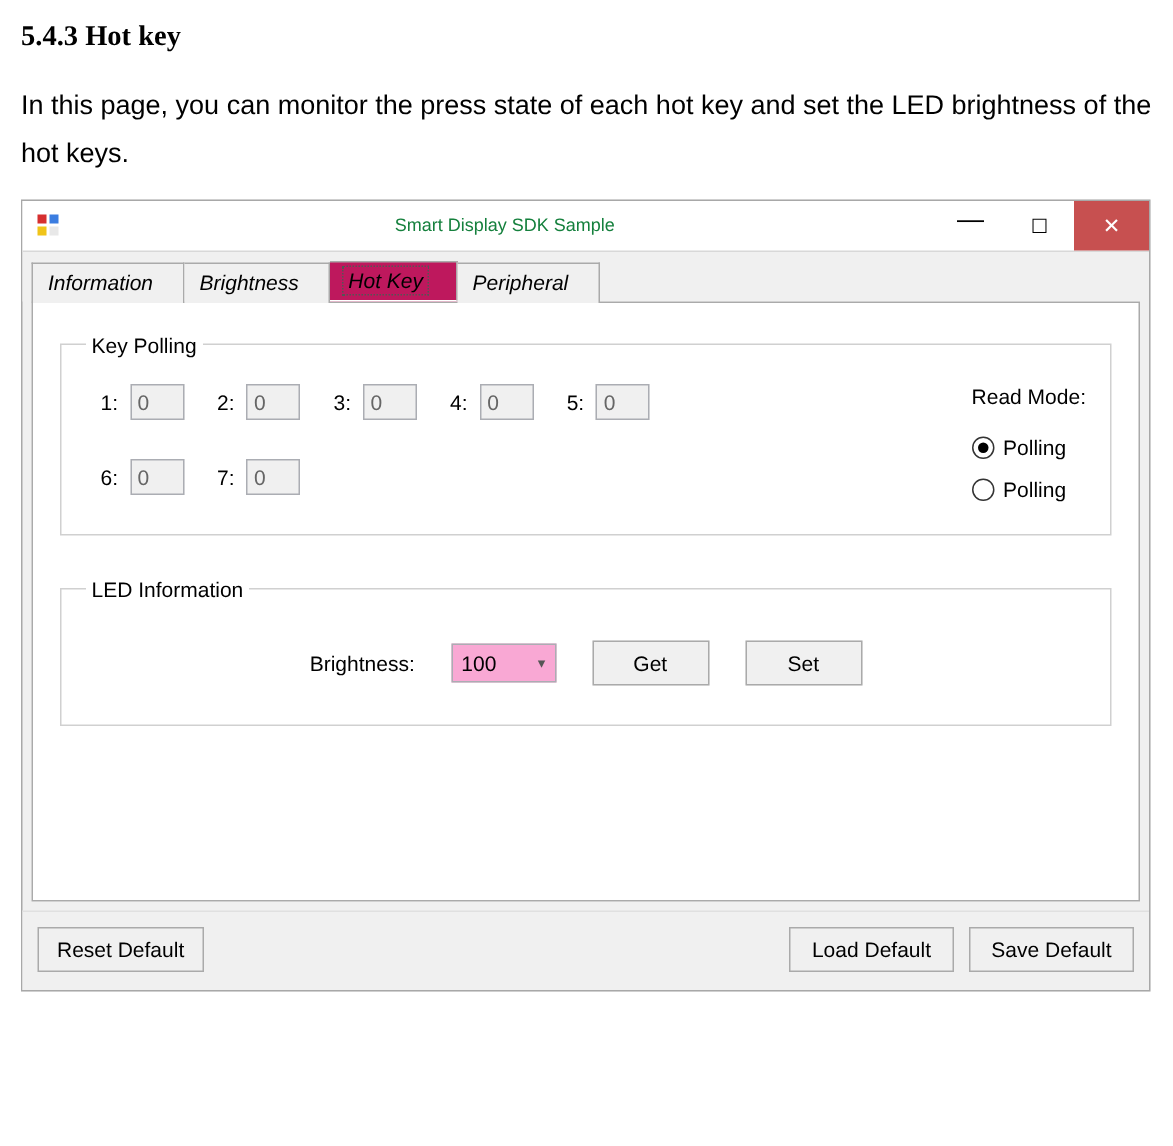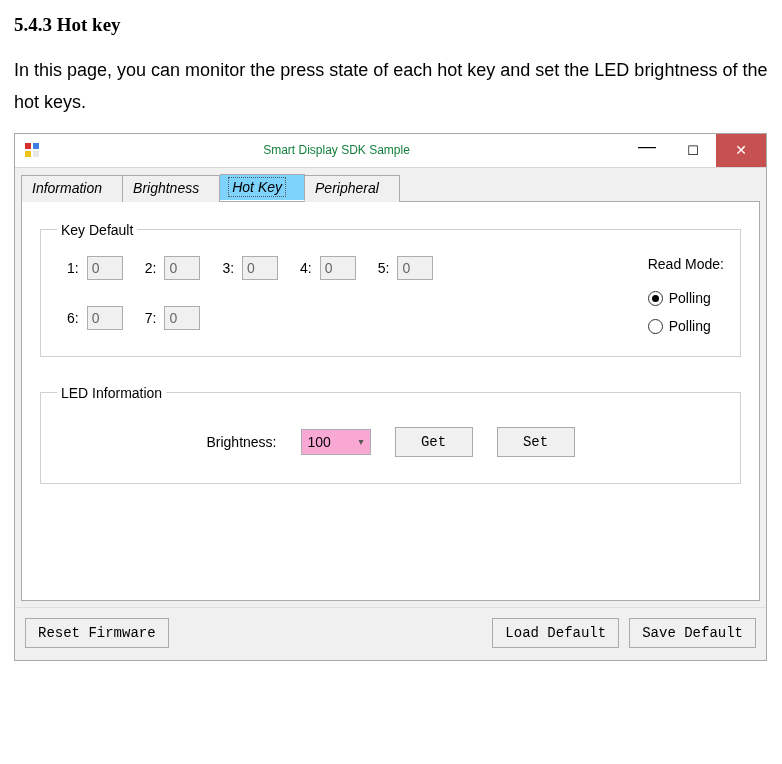--- a/index.html
+++ b/index.html
@@ -80,21 +80,21 @@
     background: #f0f0f0;
     border: 1px solid #aaa;
     border-bottom: none;
     position: relative;
     top: 1px;
     cursor: default;
     font-style: italic;
   }
   .tab + .tab { border-left: none; }
   .tab.active {
-    background: #7dd3fc;
+    background: #be185d;
     border-bottom: 1px solid #fff;
     top: 0;
   }
   .tab.active .dotted {
     outline: 1px dotted #555;
     outline-offset: 1px;
     padding: 0 2px;
   }
   .tabpanel {
     background: #fff;
@@ -185,21 +185,20 @@
     min-width: 78px;
     height: 30px;
     border: 1px solid #aaa;
     background: #f0f0f0;
     display: inline-flex;
     align-items: center;
     justify-content: center;
     font-size: 14px;
     padding: 0 12px;
     cursor: default;
-    font-family: Liberation Mono, monospace;
   }
   .bottombar {
     display: flex;
     padding: 10px 10px 12px 10px;
     gap: 10px;
     background: #f0f0f0;
     border-top: 1px solid #e0e0e0;
   }
   .bottombar .spacer { flex: 1; }
   .btn.wide { min-width: 110px; }
@@ -237,21 +236,21 @@
   <div class="tabbar">
     <div class="tab"><span>Information</span></div>
     <div class="tab"><span>Brightness</span></div>
     <div class="tab active"><span class="dotted">Hot Key</span></div>
     <div class="tab"><span>Peripheral</span></div>
   </div>
 
   <div class="tabpanel">
 
     <fieldset>
-      <legend>Key Default</legend>
+      <legend>Key Polling</legend>
       <div class="keystates-flex">
         <div class="keyrows" style="flex:1; padding-left:10px;">
           <div class="keyrow">
             <div class="keyitem">
               <span>1:</span>
               <input class="keyinput" readonly="" value="0" style="">
             </div>
             <div class="keyitem">
               <span>2:</span>
               <input class="keyinput" readonly="" value="0" style="">
@@ -308,21 +307,21 @@
         <div class="btn">
             <span>Set</span>
           </div>
       </div>
     </fieldset>
 
   </div>
 
   <div class="bottombar">
     <div class="btn wide">
-        <span>Reset Firmware</span>
+        <span>Reset Default</span>
       </div>
     <div class="spacer"></div>
     <div class="btn wide">
         <span>Load Default</span>
       </div>
     <div class="btn wide">
         <span>Save Default</span>
       </div>
   </div>
 </div>

